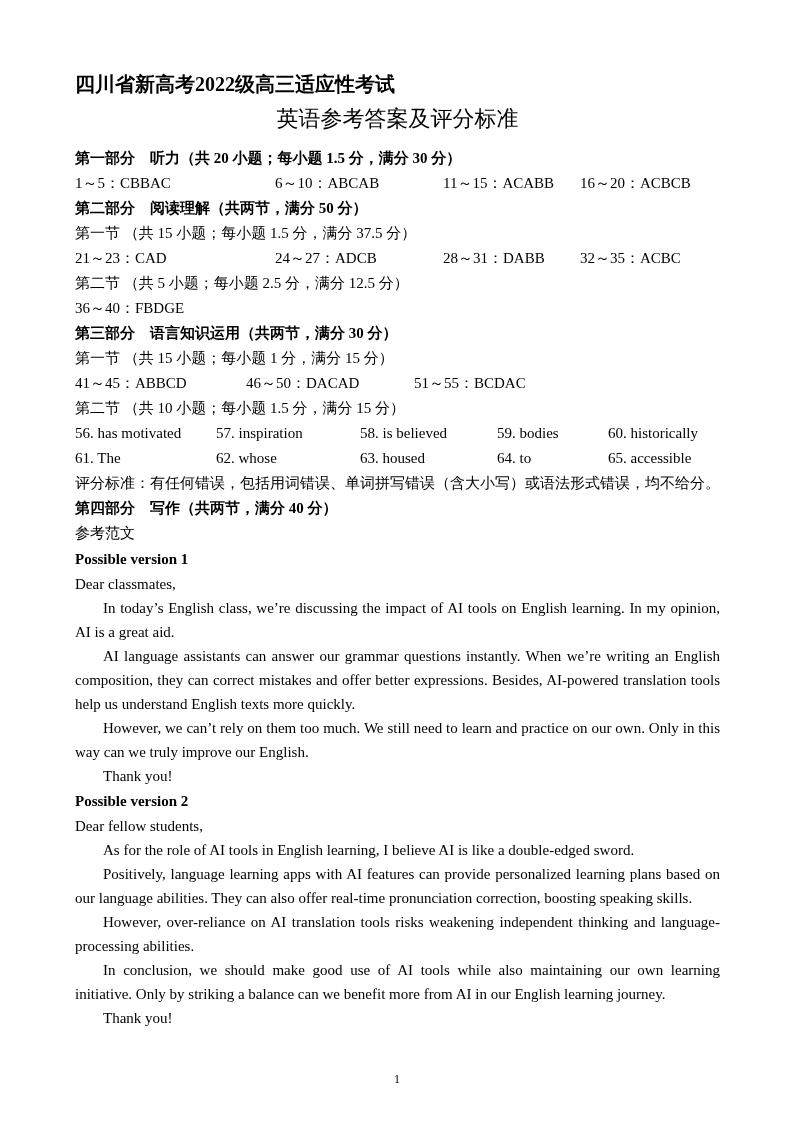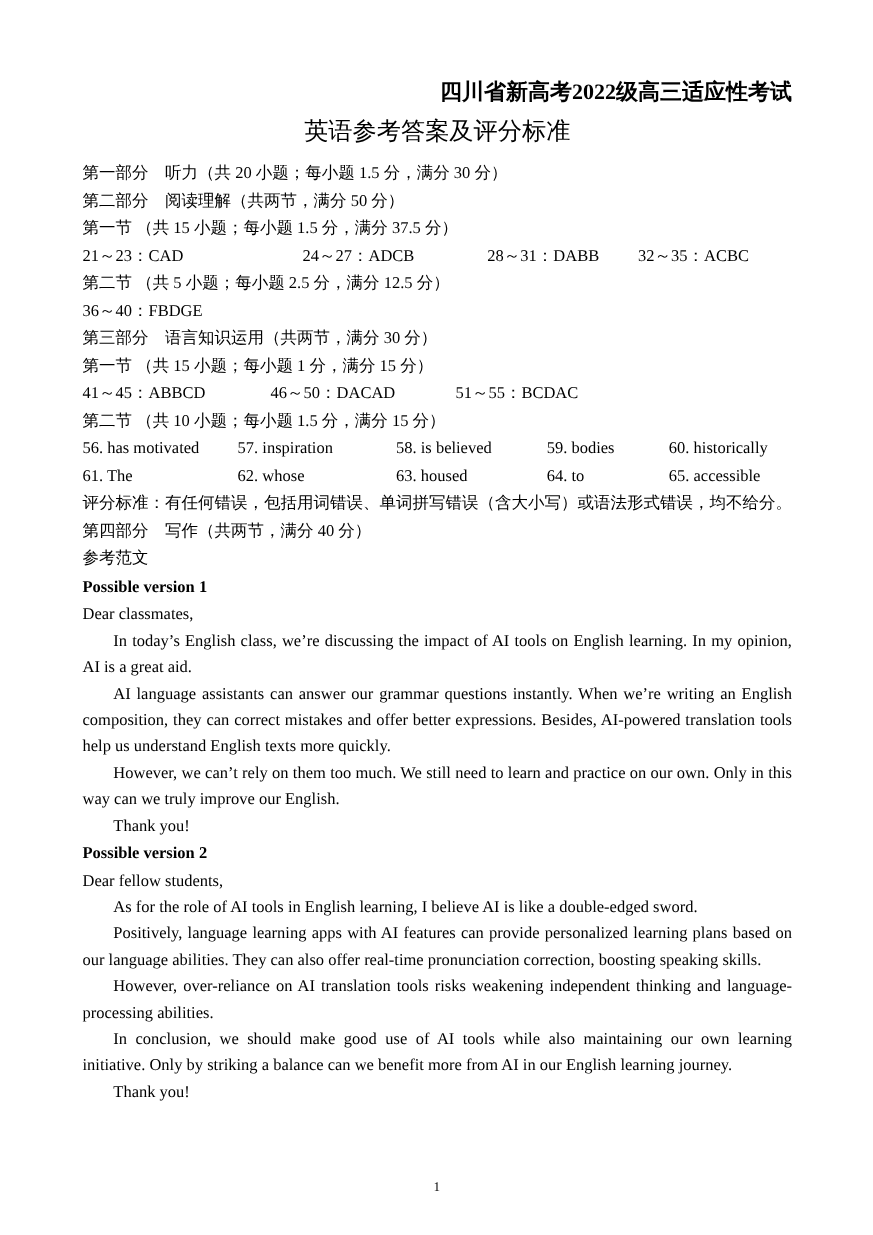--- a/index.html
+++ b/index.html
@@ -3,42 +3,48 @@
 <meta charset="utf-8">
 <style>
   html,body{margin:0;padding:0;}
   body{
     width:794px;height:1123px;background:#ffffff;
     font-family:"Liberation Serif","DejaVu Serif",serif;
     color:#000;
   }
   .page{position:relative;width:794px;height:1123px;background:#fff;overflow:hidden;}
   .doc{position:absolute;top:0;left:0;right:0;bottom:0;padding:70px 74px 0 75px;}
-  .t1{margin:0 0 6px 0;font-size:20px;line-height:28px;font-weight:bold;text-align:right;}
+  .t1{margin:0 0 6px 0;font-size:20px;line-height:28px;font-weight:bold;text-align:left;}
   .t2{margin:0 0 12px 0;font-size:22px;line-height:30px;font-weight:normal;text-align:center;}
   .ln{margin:0;font-size:15px;line-height:25px;}
-  .bold{font-weight:normal;}
+  .bold{font-weight:bold;}
   .row{position:relative;height:25px;font-size:15px;line-height:25px;}
   .row span{position:absolute;top:0;white-space:nowrap;}
   .vtitle{margin:0;font-size:15px;line-height:26px;font-weight:bold;text-align:left;}
   .para{margin:0;font-size:15px;line-height:24px;text-align:justify;text-indent:28px;}
   .salutation{text-indent:0;text-align:left;}
   .closing{text-align:left;}
   .footer{position:absolute;bottom:36px;left:0;width:100%;text-align:center;font-size:12px;}
 </style>
 </head>
 <body>
 
 <div class="page">
   <div class="doc">
 
     <h1 class="t1">四川省新高考2022级高三适应性考试</h1>
     <h2 class="t2">英语参考答案及评分标准</h2>
 
     <p class="ln bold">第一部分　听力（共 20 小题；每小题 1.5 分，满分 30 分）</p>
+    <div class="row">
+      <span style="left:0">1～5：CBBAC</span>
+      <span style="left:200px">6～10：ABCAB</span>
+      <span style="left:368px">11～15：ACABB</span>
+      <span style="left:505px">16～20：ACBCB</span>
+    </div>
 
     <p class="ln bold">第二部分　阅读理解（共两节，满分 50 分）</p>
     <p class="ln">第一节 （共 15 小题；每小题 1.5 分，满分 37.5 分）</p>
     <div class="row">
       <span style="left:0">21～23：CAD</span>
       <span style="left:200px">24～27：ADCB</span>
       <span style="left:368px">28～31：DABB</span>
       <span style="left:505px">32～35：ACBC</span>
     </div>
     <p class="ln">第二节 （共 5 小题；每小题 2.5 分，满分 12.5 分）</p>

